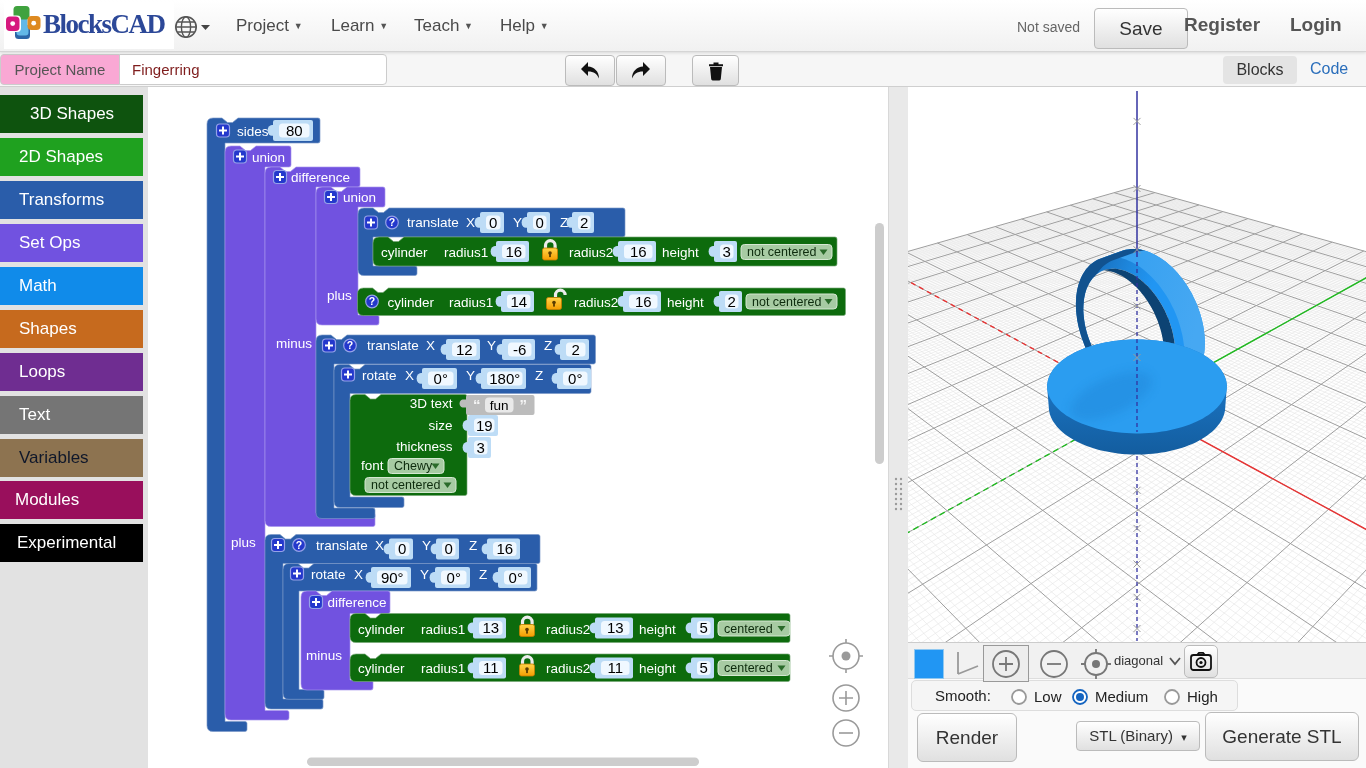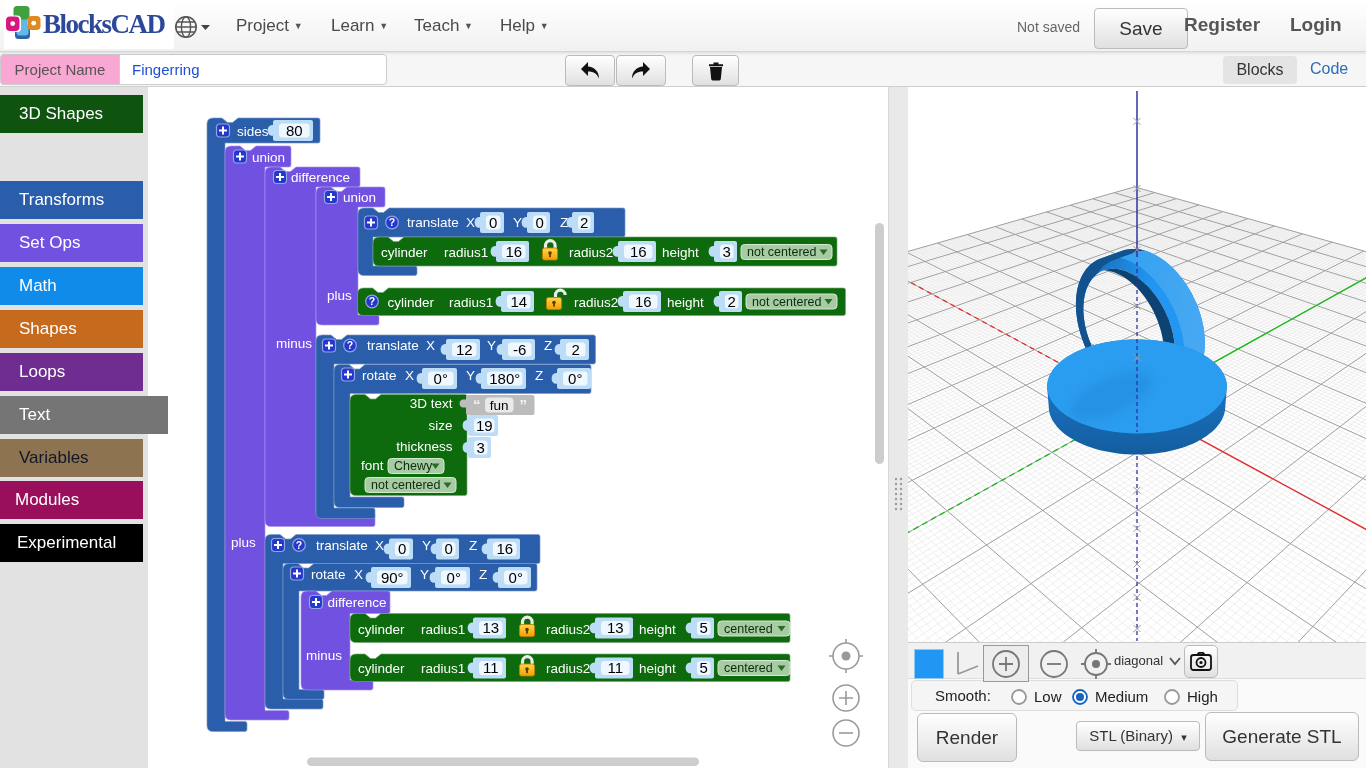--- a/index.html
+++ b/index.html
@@ -35,48 +35,49 @@
   <div class="abs" style="left:414px;top:16px;font-size:17px;color:#4a4a4a;">Teach&nbsp;<span style="font-size:9px;vertical-align:2px;color:#555;">▼</span></div>
   <div class="abs" style="left:500px;top:16px;font-size:17px;color:#4a4a4a;">Help&nbsp;<span style="font-size:9px;vertical-align:2px;color:#555;">▼</span></div>
   <div class="abs" style="left:1017px;top:19px;font-size:14px;color:#666;">Not saved</div>
   <div class="btn" style="left:1094px;top:8px;width:94px;height:41px;font-size:19px;line-height:39px;border-radius:4px;">Save</div>
   <div class="abs" style="left:1184px;top:14px;font-size:19px;font-weight:bold;color:#555;">Register</div>
   <div class="abs" style="left:1290px;top:14px;font-size:19px;font-weight:bold;color:#555;">Login</div>
 </div>
 
 <div class="abs" style="left:0;top:52px;width:1366px;height:35px;background:#f6f6f6;border-bottom:1px solid #cfcfcf;z-index:29;">
   <div class="abs" style="left:0;top:2px;width:120px;height:31px;background:#f9a8d4;border:1px solid #ccc;border-radius:4px 0 0 4px;font-size:15px;color:#555;line-height:29px;text-align:center;">Project Name</div>
-  <div class="abs" style="left:119px;top:2px;width:268px;height:31px;background:#fff;border:1px solid #ccc;border-radius:0 4px 4px 0;font-size:15px;color:#1d4ed8;line-height:29px;padding-left:12px;">Fingerring</div>
+  <div class="abs" style="left:119px;top:2px;width:268px;height:31px;background:#fff;border:1px solid #ccc;border-radius:0 4px 4px 0;font-size:15px;color:#7f1d1d;line-height:29px;padding-left:12px;">Fingerring</div>
   <div class="btn" style="left:565px;top:3px;width:50px;height:31px;">
     <svg width="26" height="22" viewBox="0 0 26 22" style="margin-top:4px">
         <path d="M11,2 L4,9 L11,16 L11,11.5 C17,11.5 20,14 22,18.5 C22,11 17,7 11,6.5 Z" fill="#111"></path>
       </svg>
   </div>
   <div class="btn" style="left:616px;top:3px;width:50px;height:31px;">
     <svg width="26" height="22" viewBox="0 0 26 22" style="margin-top:4px">
         <path d="M15,2 L22,9 L15,16 L15,11.5 C9,11.5 6,14 4,18.5 C4,11 9,7 15,6.5 Z" fill="#111"></path>
       </svg>
   </div>
   <div class="btn" style="left:692px;top:3px;width:47px;height:31px;">
     <svg width="18" height="20" viewBox="0 0 18 20" style="margin-top:5px">
         <path d="M3,6 h12 l-1.2,12 a1.5,1.5 0 0 1 -1.5,1.4 h-6.6 a1.5,1.5 0 0 1 -1.5,-1.4 Z M2,3.2 h14 v2 h-14 Z M6.5,3.2 v-1.6 h5 v1.6" fill="#111"></path>
       </svg>
   </div>
   <div class="abs" style="left:1223px;top:4px;width:74px;height:28px;background:#e4e4e4;border-radius:4px;font-size:16px;color:#333;line-height:28px;text-align:center;">Blocks</div>
   <div class="abs" style="left:1310px;top:8px;font-size:16px;color:#2a6ebb;">Code</div>
 </div>
 
 <div class="abs" style="left:0;top:87px;width:148px;height:681px;background:#e2e2e2;z-index:5;">
-    <div style="position:absolute;left:0;top:8.3px;width:143px;height:38px;background:#0e530e;color:#fff;font-size:17px;line-height:38px;padding-left:19px;box-sizing:border-box;">3D Shapes</div>
+    <div style="position:absolute;left:0;top:8.3px;width:143px;height:38px;background:#0e530e;color:#fff;font-size:17px;line-height:38px;padding-left:30px;box-sizing:border-box;">3D Shapes</div>
+    <div style="position:absolute;left:0;top:51.2px;width:143px;height:38px;background:#1fa11f;color:#fff;font-size:17px;line-height:38px;padding-left:19px;box-sizing:border-box;">2D Shapes</div>
     <div style="position:absolute;left:0;top:94.1px;width:143px;height:38px;background:#2a5daa;color:#fff;font-size:17px;line-height:38px;padding-left:19px;box-sizing:border-box;">Transforms</div>
     <div style="position:absolute;left:0;top:137.0px;width:143px;height:38px;background:#7152e0;color:#fff;font-size:17px;line-height:38px;padding-left:19px;box-sizing:border-box;">Set Ops</div>
     <div style="position:absolute;left:0;top:179.9px;width:143px;height:38px;background:#108bea;color:#fff;font-size:17px;line-height:38px;padding-left:19px;box-sizing:border-box;">Math</div>
     <div style="position:absolute;left:0;top:222.8px;width:143px;height:38px;background:#c66a1e;color:#fff;font-size:17px;line-height:38px;padding-left:19px;box-sizing:border-box;">Shapes</div>
     <div style="position:absolute;left:0;top:265.7px;width:143px;height:38px;background:#6f2d91;color:#fff;font-size:17px;line-height:38px;padding-left:19px;box-sizing:border-box;">Loops</div>
-    <div style="position:absolute;left:0;top:308.6px;width:168px;height:38px;background:#757575;color:#fff;font-size:17px;line-height:38px;padding-left:19px;box-sizing:border-box;">Text</div>
+    <div style="position:absolute;left:0;top:308.6px;width:143px;height:38px;background:#757575;color:#fff;font-size:17px;line-height:38px;padding-left:19px;box-sizing:border-box;">Text</div>
     <div style="position:absolute;left:0;top:351.5px;width:143px;height:38px;background:#8d7350;color:#0f172a;font-size:17px;line-height:38px;padding-left:19px;box-sizing:border-box;">Variables</div>
     <div style="position:absolute;left:0;top:394.4px;width:143px;height:38px;background:#990f5c;color:#fff;font-size:17px;line-height:38px;padding-left:15px;box-sizing:border-box;">Modules</div>
     <div style="position:absolute;left:0;top:437.3px;width:143px;height:38px;background:#000000;color:#fff;font-size:17px;line-height:38px;padding-left:17px;box-sizing:border-box;">Experimental</div>
   </div>
 
 <svg class="abs" style="left:148px;top:87px;z-index:1" width="740" height="681" viewBox="148 87 740 681" font-family="Liberation Sans, sans-serif">
 <path d="M213,118 h9 l5.5,4.5 h5 l5.5,-4.5 H318 q2,0 2,2 V141 q0,2 -2,2 H225 V721.5 H245 q2,0 2,2 V729.5 q0,2 -2,2 H213 q-6,0 -6,-6 V124 q0,-6 6,-6 Z" fill="#2a5daa" stroke="#7a98c8" stroke-width="1" stroke-opacity="0.65"></path>
     <rect x="216.5" y="124.0" width="13" height="13" rx="3.2" fill="#2438cc" stroke="#96a2e8" stroke-width="1.2"></rect>
     <path d="M219,130.5 H227 M223,126.5 V134.5" stroke="#fff" stroke-width="2"></path>
     <text x="237" y="135.5" font-size="13.5" fill="#fff" text-anchor="start">sides</text>

